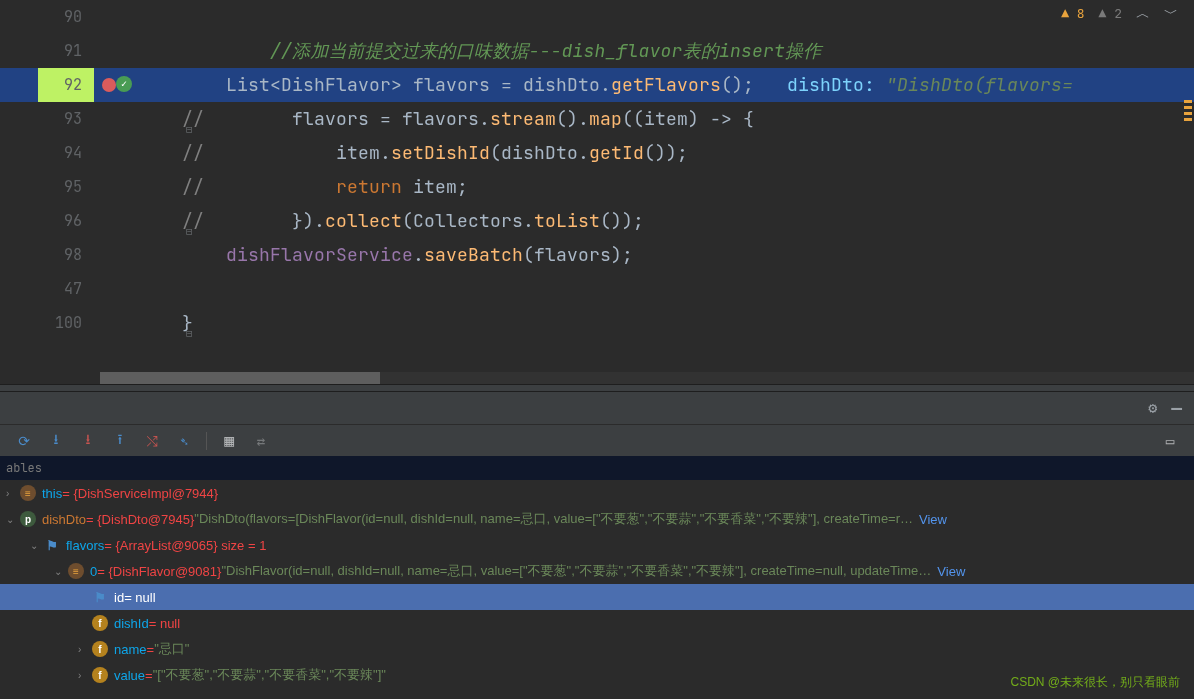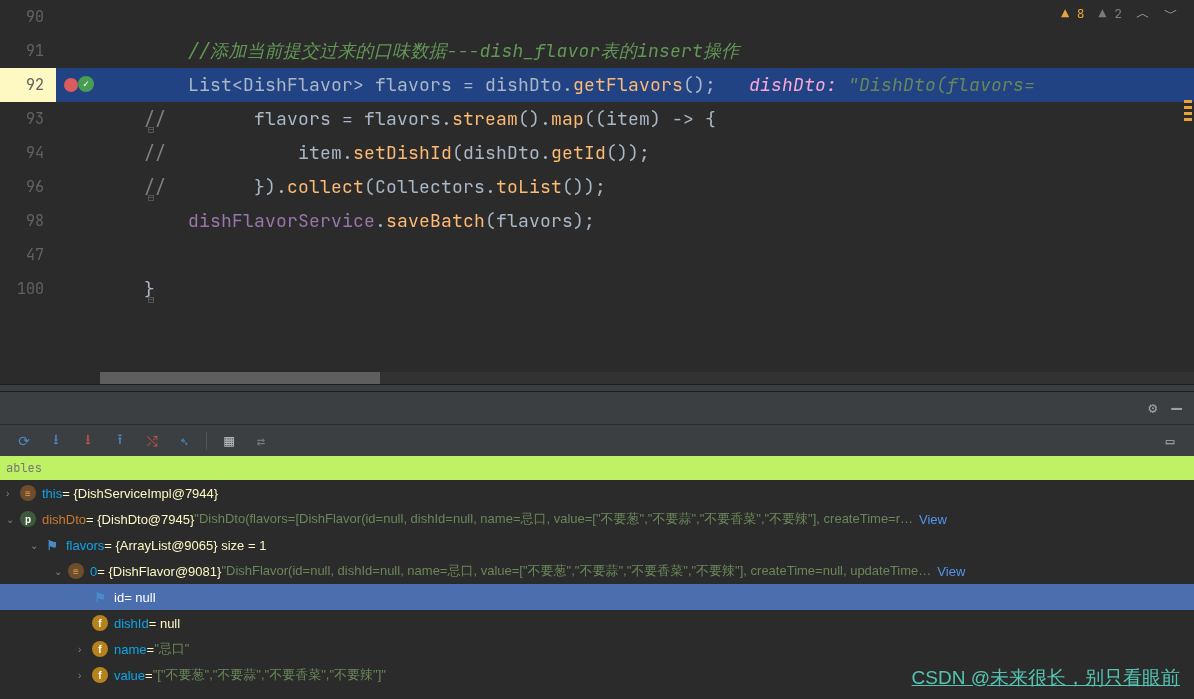--- a/index.html
+++ b/index.html
@@ -3,32 +3,32 @@
 <meta charset="utf-8">
 <style>
   * { box-sizing: border-box; margin: 0; padding: 0; }
   body {
     font-family: "JetBrains Mono", Consolas, monospace;
     background: #2b2b2b; color: #a9b7c6; width: 1194px; height: 699px;
     font-size: 15px; overflow: hidden; position: relative;
   }
   .editor { position: relative; height: 384px; overflow: hidden; }
   .line { display: flex; height: 34px; line-height: 34px; white-space: pre; }
-  .lineno { width: 56px; text-align: right; color: #606366; padding-right: 12px; font-size: 15px; }
+  .lineno { width: 56px; text-align: right; color: #606366; padding-right: 12px; font-size: 15px; margin-left: 38px; }
   .gutter-icons { width: 44px; position: relative; }
   .code { flex: 1; padding-left: 0; font-size: 18px; letter-spacing: 0.2px; }
   .line.highlighted { background: #214283; }
-  .line.highlighted .lineno { background: #fef9c3; }
-  .comment-cn { color: #629755; font-style: italic; }
+  .line.highlighted .lineno { background: #bef264; }
+  .comment-cn { color: #629755; font-style: italic; margin-left: 44px; }
   .type { color: #a9b7c6; }
   .keyword { color: #cc7832; }
   .method { color: #fdba74; }
   .field { color: #9876aa; }
   .ident { color: #a9b7c6; }
-  .inlay { color: #f9a8d4; font-style: italic; }
+  .inlay { color: #7dd3fc; }
   .string-inlay { color: #6a8759; font-style: italic; }
   .punct { color: #a9b7c6; }
   .dim { color: #808080; }
   
   .editor-scrollbar-h { position: absolute; bottom: 0; left: 100px; right: 0; height: 12px; background: rgba(80,80,80,0.2); }
   .editor-scrollbar-thumb { position: absolute; height: 100%; background: rgba(160,160,160,0.4); left: 0; width: 280px; }
   
   .topbadges { position: absolute; top: 4px; right: 16px; display: flex; gap: 14px; align-items: center; font-size: 13px; color: #9aa0a6; z-index: 5; }
   .warn-tri { color: #e8a33d; }
   .warn-tri2 { color: #7a7a7a; }
@@ -45,38 +45,38 @@
   .debug-head { height: 32px; background: #3c3f41; display:flex; justify-content:flex-end; align-items:center; padding-right:12px; gap:14px; color:#9aa0a6; }
   .gear { font-size:15px; }
   .minus { font-size:18px; font-weight:bold; }
   
   .debug-toolbar { height: 32px; background: #3c3f41; display:flex; align-items:center; padding-left:10px; gap:4px; border-top:1px solid #2b2b2b; }
   .tb-btn { width:28px; height:24px; display:flex; align-items:center; justify-content:center; color:#afb1b3; font-size:14px; }
   .tb-sep { width:1px; height:18px; background:#555; margin:0 4px; }
   .tb-calc { font-size:16px; }
   .tb-right { margin-left:auto; margin-right:10px; }
   
-  .vars-label { padding: 4px 6px; color:#787878; font-size:12px; background:#bef264; }
+  .vars-label { padding: 4px 6px; color:#787878; font-size:12px; background:#0f172a; }
   .vars-tree { background:#2b2b2b; font-size:13px; font-family: "Segoe UI", sans-serif; }
   .tree-row { height:26px; display:flex; align-items:center; padding-left:6px; white-space: nowrap; overflow:hidden; }
   .tree-row.selected { background:#4b6eaf; color:#fff; }
   .tree-row .expander { width:14px; color:#808080; font-size:10px; }
   .badge { width:16px; height:16px; border-radius:50%; display:inline-flex; align-items:center; justify-content:center; font-size:10px; font-weight:bold; margin-right:6px; flex-shrink:0; }
   .badge.obj { background:#6e4d2e; color:#e8a33d; }
   .badge.p { background:#3d5a3d; color:#fff; }
   .badge.flag { background:none; color:#4a8bc9; font-size:13px; }
   .badge.f { background:#b5821e; color:#fff; }
   .var-name { color:#0ea5e9; }
   .var-name-hl { color:#cc7832; }
-  .var-val { color:#fef9c3; }
+  .var-val { color:#ef4444; }
   .var-str { color:#6a8759; }
   .view-link { color:#5394ec; margin-left:6px; }
   .tree-row.selected .var-name, .tree-row.selected .var-val, .tree-row.selected .var-str, .tree-row.selected .var-eq { color:#fff; }
   
-  .watermark { position:absolute; bottom:8px; right:14px; color:#5eead4; font-size:19px; font-family:"Microsoft YaHei",sans-serif; opacity:0.8;text-decoration:underline; }
+  .watermark { position:absolute; bottom:8px; right:14px; color:#84cc16; font-size:12px; font-family:"Microsoft YaHei",sans-serif; opacity:0.8; }
 </style>
 </head>
 <body>
 
 <div class="editor">
   <div class="topbadges">
     <span class="warn-tri">▲ <span>8</span></span>
     <span class="warn-tri2">▲ <span>2</span></span>
     <span class="caret-nav">︿</span>
     <span class="caret-nav">﹀</span>
@@ -86,20 +86,21 @@
       <div class="minimap-warn"></div>
       <div class="minimap-warn"></div>
       <div class="minimap-warn"></div>
   </div>
   <div id="lines">
       <div class="line"><div class="lineno">90</div><div class="gutter-icons"></div><div class="code"></div></div>
       <div class="line"><div class="lineno">91</div><div class="gutter-icons"></div><div class="code">        <span class="comment-cn">//添加当前提交过来的口味数据---dish_flavor表的insert操作</span></div></div>
       <div class="line highlighted"><div class="lineno">92</div><div class="gutter-icons"><div class="bp"></div><div class="bp-check">✓</div></div><div class="code">        <span class="type">List</span><span class="punct">&lt;</span><span class="type">DishFlavor</span><span class="punct">&gt; </span><span class="ident">flavors </span><span class="punct">= </span><span class="ident">dishDto</span><span class="punct">.</span><span class="method">getFlavors</span><span class="punct">();   </span><span class="inlay">dishDto: </span><span class="string-inlay">"DishDto(flavors=</span></div></div>
       <div class="line"><div class="lineno">93</div><div class="gutter-icons"><div class="fold" style="top: 10px;">⊟</div></div><div class="code">    <span class="dim">//        </span><span class="ident">flavors </span><span class="punct">= </span><span class="ident">flavors</span><span class="punct">.</span><span class="method">stream</span><span class="punct">().</span><span class="method">map</span><span class="punct">((</span><span class="ident">item</span><span class="punct">) -&gt; {</span></div></div>
       <div class="line"><div class="lineno">94</div><div class="gutter-icons"></div><div class="code">    <span class="dim">//            </span><span class="ident">item</span><span class="punct">.</span><span class="method">setDishId</span><span class="punct">(</span><span class="ident">dishDto</span><span class="punct">.</span><span class="method">getId</span><span class="punct">());</span></div></div>
+      <div class="line"><div class="lineno">95</div><div class="gutter-icons"></div><div class="code">    <span class="dim">//            </span><span class="keyword">return </span><span class="ident">item</span><span class="punct">;</span></div></div>
       <div class="line"><div class="lineno">96</div><div class="gutter-icons"><div class="fold" style="top: 10px;">⊟</div></div><div class="code">    <span class="dim">//        </span><span class="punct">}).</span><span class="method">collect</span><span class="punct">(</span><span class="type">Collectors</span><span class="punct">.</span><span class="method">toList</span><span class="punct">());</span></div></div>
       <div class="line"><div class="lineno">98</div><div class="gutter-icons"></div><div class="code">        <span class="field">dishFlavorService</span><span class="punct">.</span><span class="method">saveBatch</span><span class="punct">(</span><span class="ident">flavors</span><span class="punct">);</span></div></div>
       <div class="line"><div class="lineno">47</div><div class="gutter-icons"></div><div class="code"></div></div>
       <div class="line"><div class="lineno">100</div><div class="gutter-icons"><div class="fold" style="top: 10px;">⊟</div></div><div class="code">    <span class="punct">}</span></div></div>
     </div>
   <div class="editor-scrollbar-h">
     <div class="editor-scrollbar-thumb"></div>
   </div>
 </div>
 

